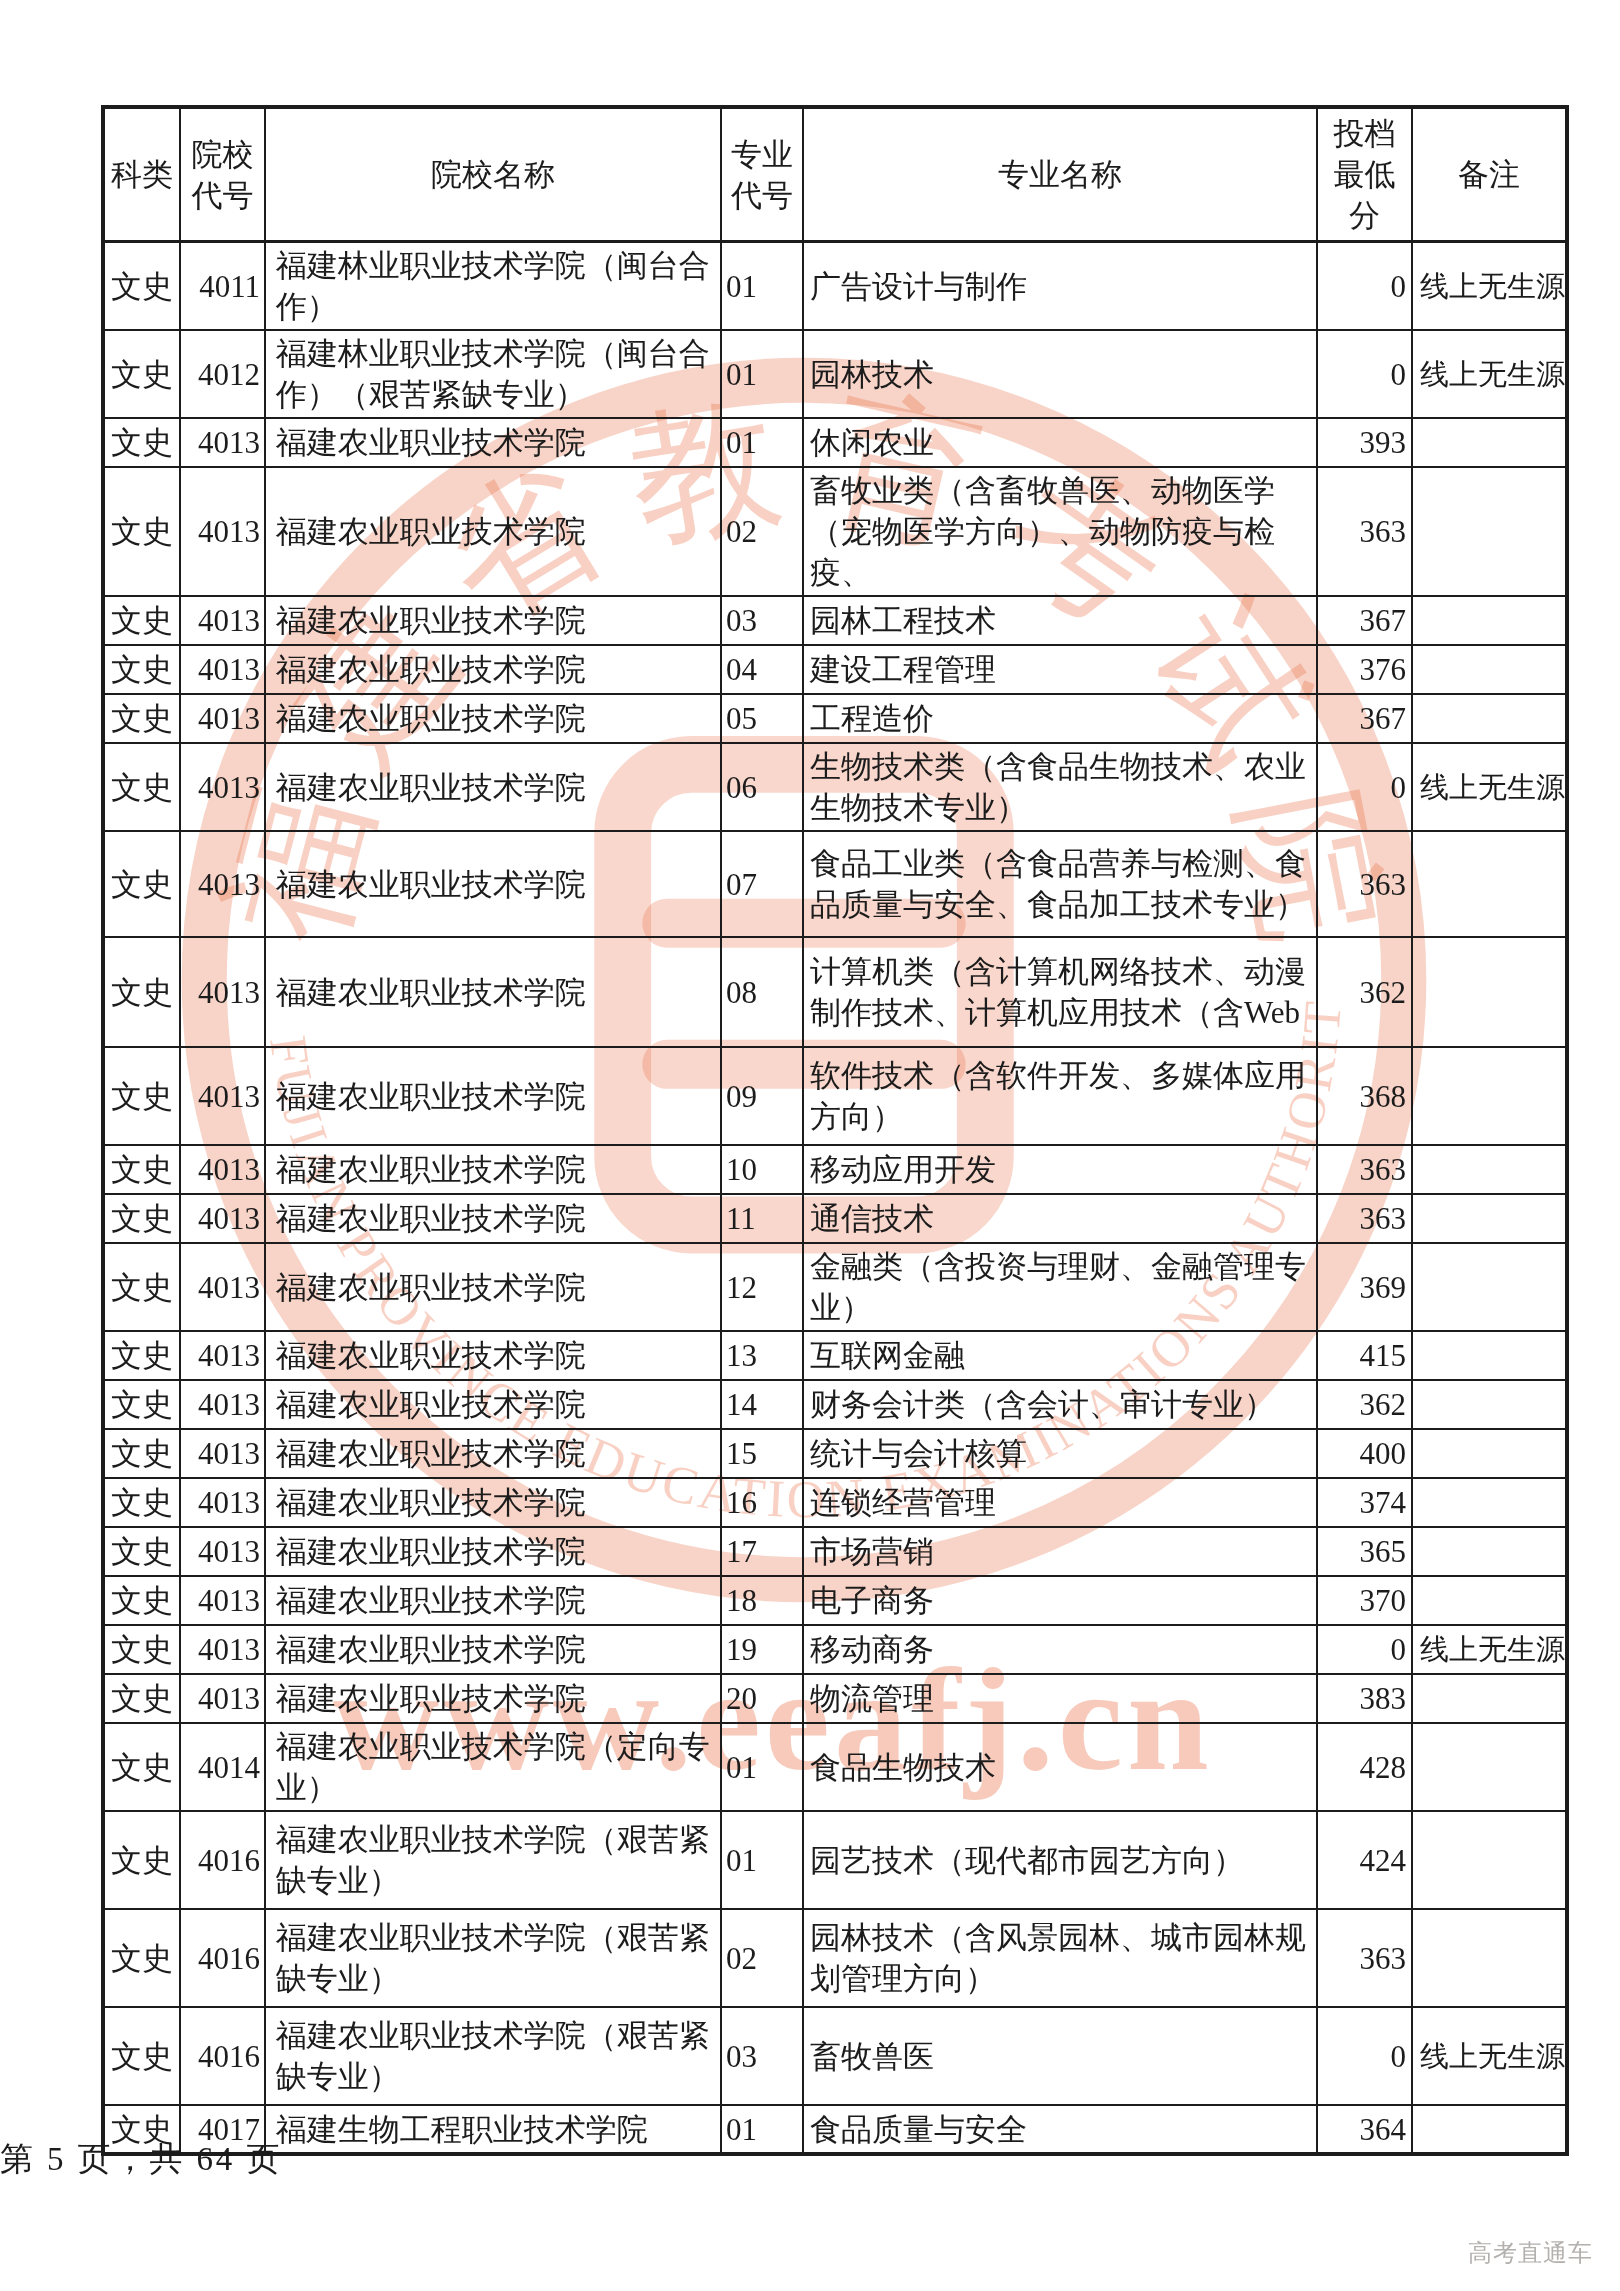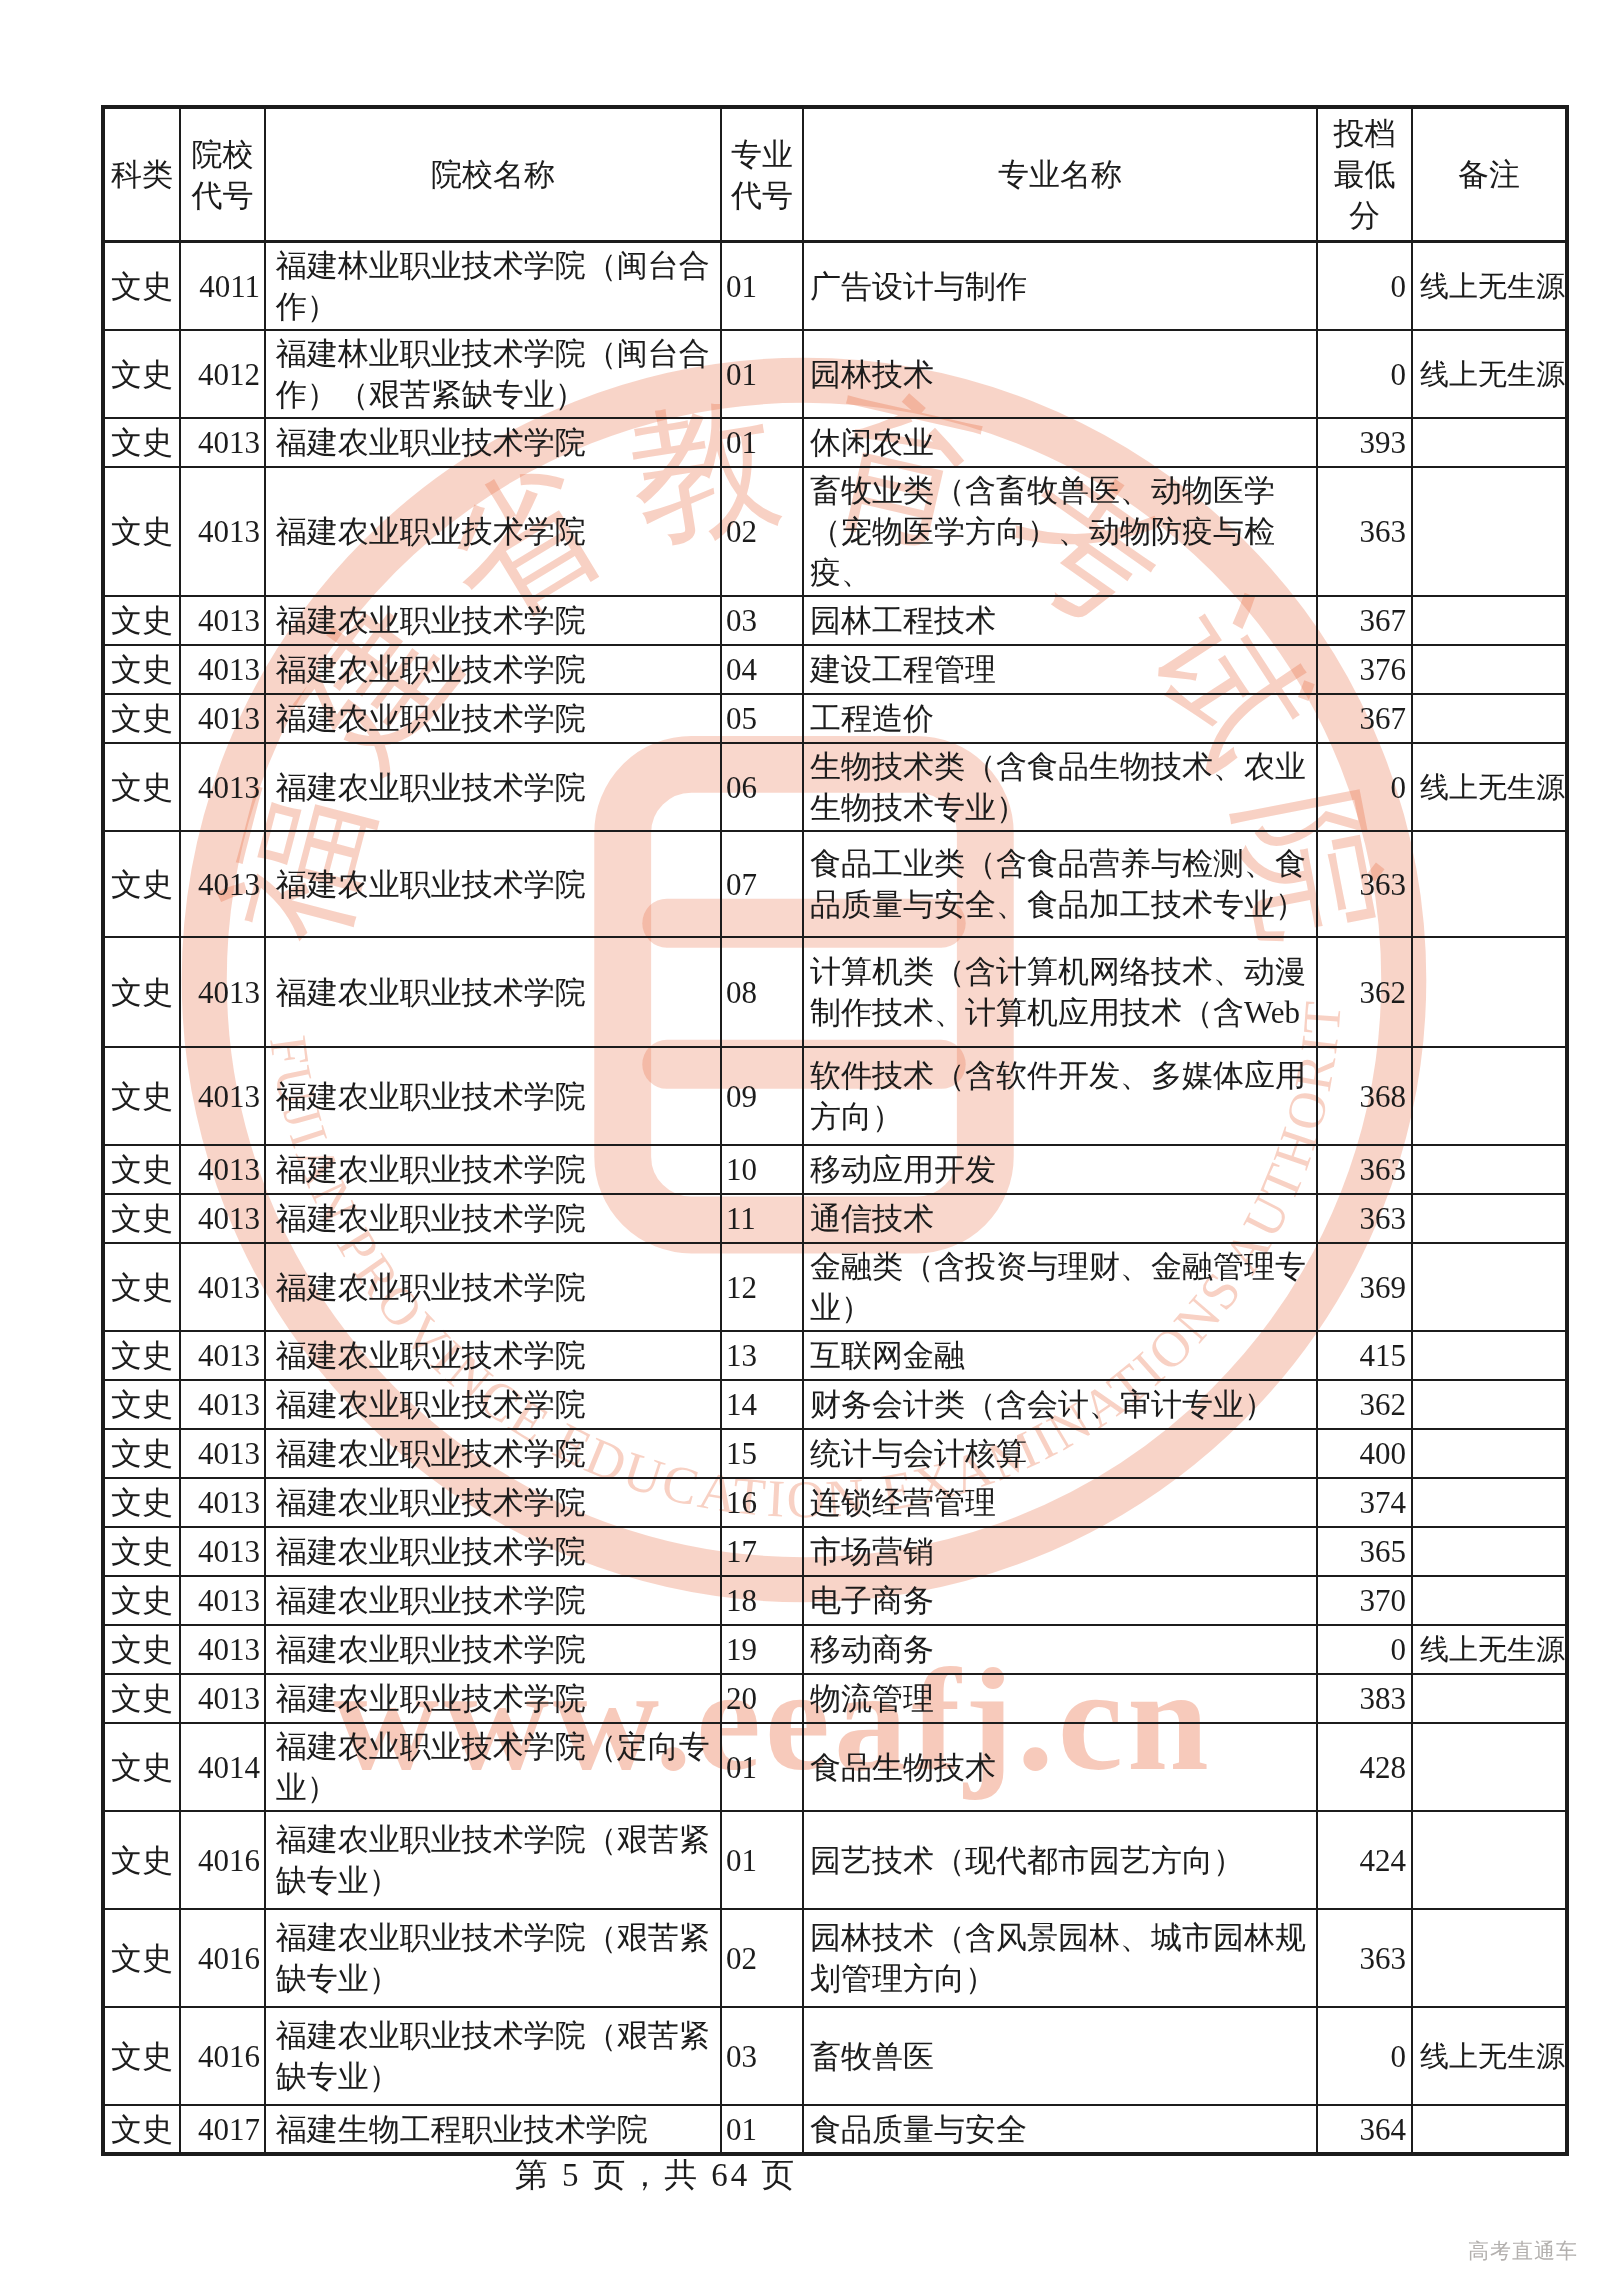--- a/index.html
+++ b/index.html
@@ -10,21 +10,21 @@
   }
   
   #seal { position:absolute; left:167px; top:343px; width:1274px; height:1274px; z-index:0; }
   #url-watermark {
     position:absolute; left:333px; top:1635px; z-index:0;
     font-size:147px; letter-spacing:3.9px; font-weight:bold;
     color:rgba(235,115,76,0.38); white-space:nowrap;
   }
   #brand-watermark {
     position:absolute; left:1468px; top:2237px; z-index:3;
-    font-size:21px; letter-spacing:1px; color:#b3b0ae;
+    font-size:24px; letter-spacing:1px; color:#b3b0ae;
     text-shadow:1px 1px 0 #ffffff; white-space:nowrap;text-align:center;
   }
   
   #score-table {
     position:absolute; left:101px; top:105px; width:1464px; z-index:1;
     border-collapse:collapse; table-layout:fixed; background:transparent;
     border:4.9px solid #1c1c1c;
   }
   #score-table th, #score-table td {
     border:2.9px solid #1c1c1c;
@@ -39,21 +39,21 @@
   .c1 { text-align:right; }
   .c2 { text-align:left; padding-left:9.8px !important; padding-right:1px !important; }
   .c3 { text-align:left; }
   .c4 { text-align:left; padding-left:5.9px !important; padding-right:0 !important; }
   .c5 { text-align:right; padding-right:4.9px !important; }
   .c6 { text-align:right; padding-left:5.9px !important; padding-right:0 !important;
         font-size:29px !important; white-space:nowrap; }
   
   #page-footer {
     position:absolute; left:0; top:2137px; width:1312px; z-index:3;
-    text-align:center; font-size:33px; letter-spacing:2.9px;margin-top:16px;
+    font-size:33px; letter-spacing:2.9px;
   }
 </style>
 </head>
 <body>
 
 <svg id="seal" viewBox="0 0 1300 1300" aria-hidden="true">
   <circle cx="650" cy="650" r="612" fill="none" stroke="rgba(233,112,73,0.30)" stroke-width="46"></circle>
   <path id="arcTop" d="M 172,650 A 478,478 0 0 1 1128,650" fill="none"></path>
   <path id="arcBot" d="M 102,650 A 548,548 0 0 0 1198,650" fill="none"></path>
   <text font-size="150" letter-spacing="34" fill="rgba(233,112,73,0.32)">

